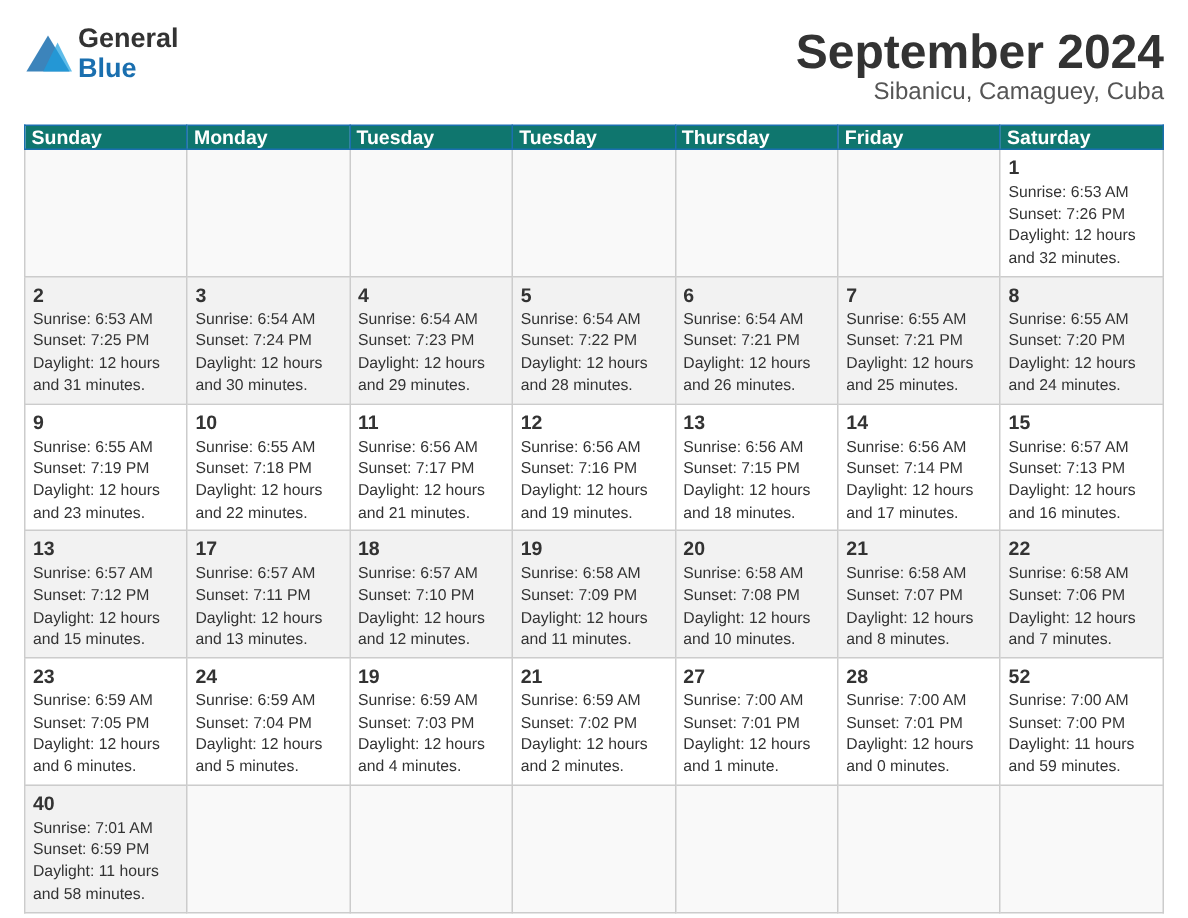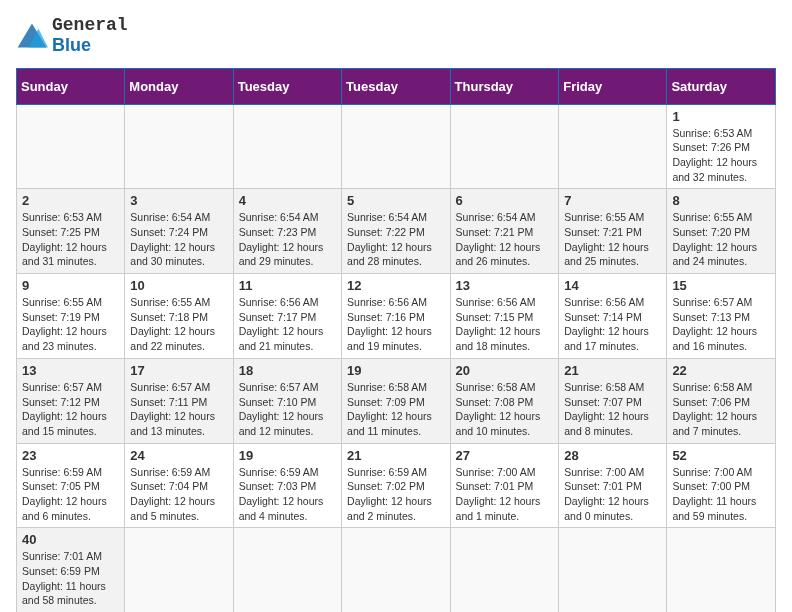--- a/index.html
+++ b/index.html
@@ -23,21 +23,20 @@
     }
     .logo-text {
       display: flex;
       flex-direction: column;
       line-height: 1.1;
     }
     .logo-general {
       font-size: 18px;
       font-weight: bold;
       color: #333;
-      font-family: Liberation Mono, monospace;
     }
     .logo-blue {
       font-size: 18px;
       font-weight: bold;
       color: #1a6faf;
     }
     .logo-icon {
       width: 32px;
       height: 28px;
     }
@@ -52,23 +51,23 @@
     .subtitle {
       font-size: 16px;
       color: #555;
     }
     .calendar {
       width: 100%;
       border-collapse: collapse;
       font-size: 11px;
     }
     .calendar th {
-      background: #701a75;
+      background: #0f766e;
       color: #fff;
-      padding: 10px 4px;
+      padding: 0 4px;
       text-align: left;
       font-size: 13px;
       font-weight: bold;
       border: 1px solid #1a6faf;
     }
     .calendar td {
       border: 1px solid #ccc;
       vertical-align: top;
       padding: 4px 5px;
       width: 110px;
@@ -106,20 +105,24 @@
 <div class="header">
   <div class="logo">
     <svg class="logo-icon" viewBox="0 0 40 35" xmlns="http://www.w3.org/2000/svg">
       <polygon points="20,2 38,32 2,32" fill="#1a6faf" opacity="0.85"></polygon>
       <polygon points="28,8 40,32 16,32" fill="#1a9fdf" opacity="0.7"></polygon>
     </svg>
     <div class="logo-text">
       <span class="logo-general">General</span>
       <span class="logo-blue">Blue</span>
     </div>
+  </div>
+  <div class="title-block">
+    <div class="month-title">September 2024</div>
+    <div class="subtitle">Sibanicu, Camaguey, Cuba</div>
   </div>
 </div>
 
 <table class="calendar">
   <thead>
     <tr>
       <th>Sunday</th>
       <th>Monday</th>
       <th>Tuesday</th>
       <th>Tuesday</th>

